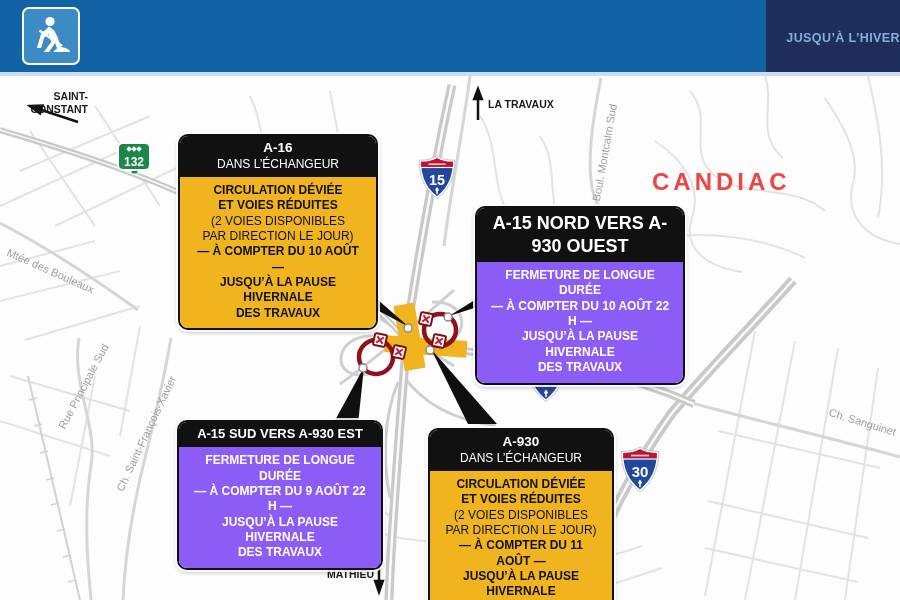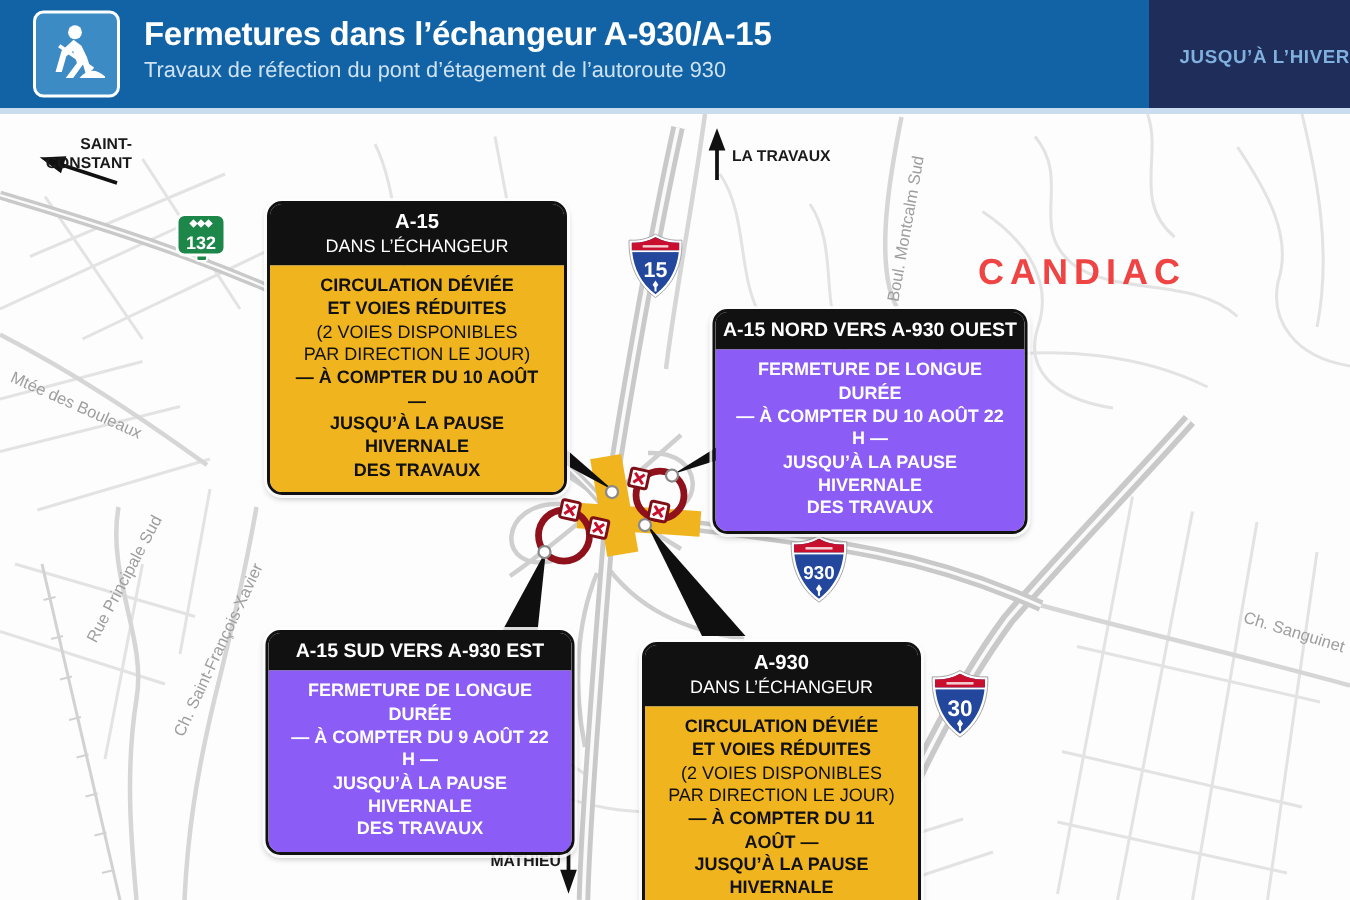--- a/index.html
+++ b/index.html
@@ -43,24 +43,20 @@
 <div class="stage">
 
   <div class="hdr">
     <div class="hicon">
       <svg width="44" height="44" viewBox="0 0 44 44">
         <circle cx="21" cy="7.5" r="4.6" fill="#fff"></circle>
         <path d="M20,12.5 L12,20 L8,34 h4.2 l3,-10.5 4.5,-3.5 2.6,8 -7.5,10 h5 l6.5,-9 2.8,9 h4.4 l-4.6,-14 -3.6,-7.5 z" fill="#fff"></path>
         <path d="M10.5,16.5 L33,32" stroke="#fff" stroke-width="2.6"></path>
         <path d="M24,38 q8,-9 17,-1 l0,1 z" fill="#fff"></path>
       </svg>
-    </div>
-    <div class="htext">
-      <div class="title">Fermetures dans l’échangeur A-930/A-15</div>
-      <div class="subtitle">Travaux de réfection du pont d’étagement de l’autoroute 930</div>
     </div>
     <div class="hbadge">
       <span>JUSQU’À L’HIVER</span>
     </div>
   </div>
   <div class="hdr-strip"></div>
 
   <div class="map">
 
     <svg class="base" width="900" height="524" viewBox="0 0 900 524">
@@ -258,37 +254,37 @@
     </div>
     <div class="shield" style="left:620px;top:370px;">
       <svg width="40" height="46" viewBox="0 0 40 46">
         <use href="#qshield"></use>
         <text x="20" y="31" text-anchor="middle" font-size="15" font-weight="bold" fill="#fff">30</text>
       </svg>
     </div>
 
     <div class="callout" style="left:178px;top:58px;width:200px;">
       <div class="co-head">
-        <div class="h1">A-15</div>
+        <div class="h1">A-16</div>
         <div class="h2">DANS L’ÉCHANGEUR</div>
       </div>
       <div class="co-body yellow">
         <div class="b">CIRCULATION DÉVIÉE</div>
         <div class="b">ET VOIES RÉDUITES</div>
         <div>(2 VOIES DISPONIBLES</div>
         <div>PAR DIRECTION LE JOUR)</div>
         <div class="b">— À COMPTER DU 10 AOÛT —</div>
         <div class="b">JUSQU’À LA PAUSE HIVERNALE</div>
         <div class="b">DES TRAVAUX</div>
       </div>
     </div>
 
     <div class="callout" style="left:475px;top:130px;width:210px;">
       <div class="co-head">
-        <div class="h1" style="font-size:13px">A-15 NORD VERS A-930 OUEST</div>
+        <div class="h1" style="font-size:18px">A-15 NORD VERS A-930 OUEST</div>
       </div>
       <div class="co-body red">
         <div class="b">FERMETURE DE LONGUE DURÉE</div>
         <div class="b">— À COMPTER DU 10 AOÛT 22 H —</div>
         <div class="b">JUSQU’À LA PAUSE HIVERNALE</div>
         <div class="b">DES TRAVAUX</div>
       </div>
     </div>
 
     <div class="callout" style="left:177px;top:344px;width:206px;text-align:center;">

